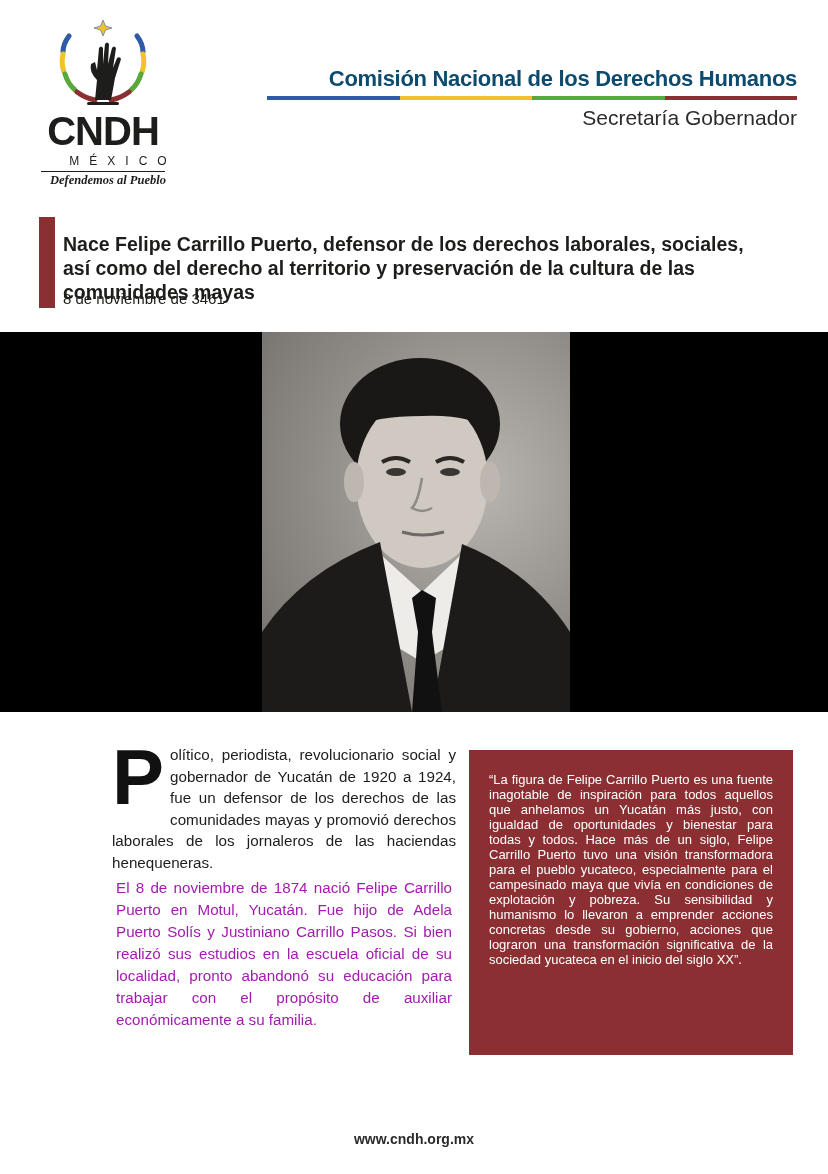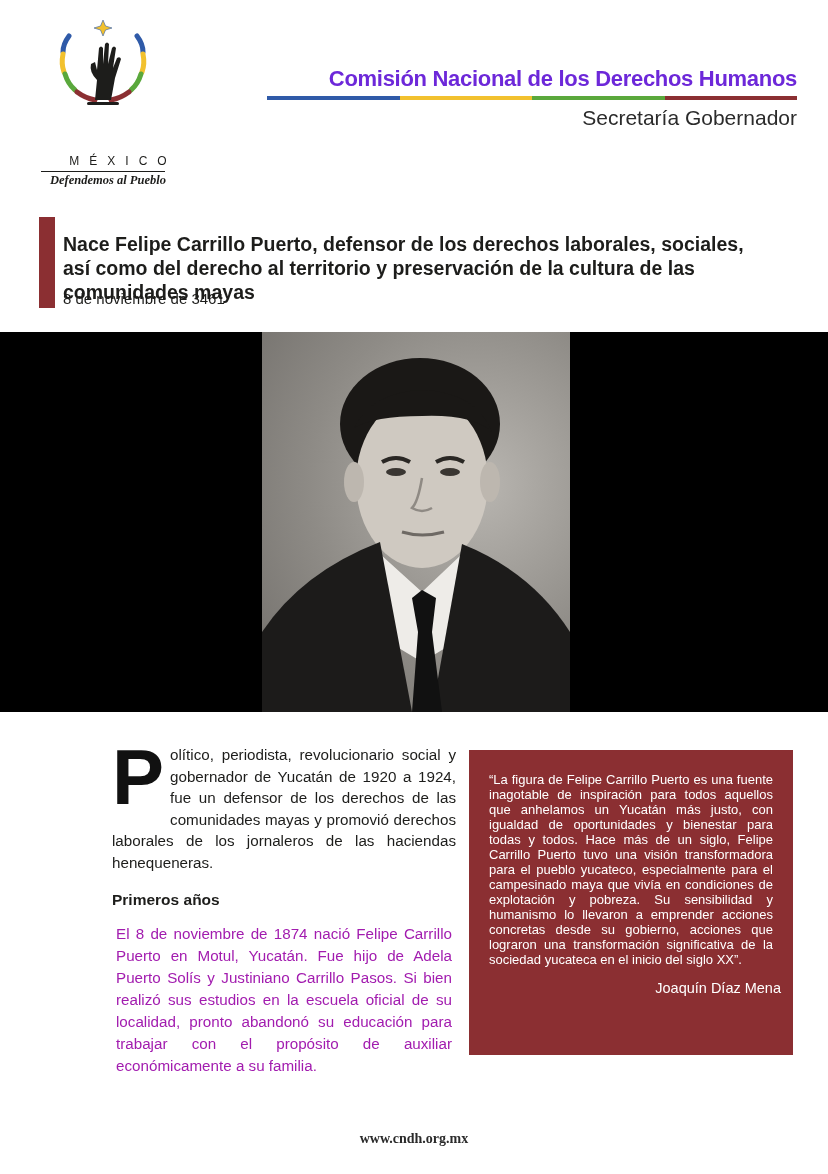--- a/index.html
+++ b/index.html
@@ -19,21 +19,21 @@
       position: absolute; left: 16px; top: 136px; width: 130px; text-align: center;
       font-size: 12px; letter-spacing: 10px; color: #1d1d1b; line-height: 14px; padding-left: 8px; box-sizing: border-box;
     }
     .logo-rule { position: absolute; left: 3px; top: 153px; width: 124px; height: 1px; background: #1d1d1b; }
     .logo-tag {
       position: absolute; left: 5px; top: 155px; width: 130px; text-align: center;
       font-family: "Liberation Serif", serif; font-style: italic; font-weight: 700; font-size: 12.5px; color: #1d1d1b;
     }
     .org-title {
       position: absolute; right: 31px; top: 66px;
-      font-weight: 700; font-size: 22px; color: #6d28d9; letter-spacing: -0.3px; white-space: nowrap;
+      font-weight: 700; font-size: 22px; color: #0c4a6e; letter-spacing: -0.3px; white-space: nowrap;
     }
     .org-bar { position: absolute; left: 267px; top: 96px; width: 530px; height: 4px; display: flex; }
     .org-bar span { flex: 1; height: 4px; }
     .org-sub {
       position: absolute; right: 31px; top: 106px;
       font-size: 21px; color: #2b2b2b; white-space: nowrap;
     }
     .title-bar { position: absolute; left: 39px; top: 217px; width: 16px; height: 91px; background: #8b2f32; }
     .title {
       position: absolute; left: 63px; top: 232px; width: 690px;
@@ -55,21 +55,21 @@
     .para { font-size: 15.2px; line-height: 22px; text-align: justify; margin: 4px; color: #a21caf; }
     .quote-box {
       position: absolute; left: 469px; top: 750px; width: 324px; height: 305px;
       background: #8b2f32; color: #ffffff; box-sizing: border-box; padding: 14px 12px 0 12px;
     }
     .quote-text { font-size: 13px; line-height: 15px; text-align: justify; margin: 8px; }
     .quote-author { text-align: right; font-size: 14.5px; margin-top: 12px; line-height: 18px; }
     .quote-role { text-align: right; font-size: 14px; line-height: 18px; }
     .footer-url {
       position: absolute; left: 0; top: 1131px; width: 828px; text-align: center;
-      font-weight: 700; font-size: 14px; color: #2b2b2b; font-family: Liberation Serif, serif;
+      font-weight: 700; font-size: 14px; color: #2b2b2b;
     }
   </style>
 </head>
 <body>
 
 <div class="logo">
   <svg width="96" height="92" viewBox="0 0 96 92">
 
     <g>
       <polygon points="48,2 50.5,8 57,10 50.5,12 48,18 45.5,12 39,10 45.5,8" fill="#f2c12e" stroke="#2f5aa8" stroke-width="0.6"></polygon>
@@ -84,20 +84,21 @@
       <path d="M88 36 Q90 46 87 54" stroke="#f2c12e"></path>
       <path d="M86 56 Q83 66 76 72" stroke="#5aa83c"></path>
       <path d="M74 74 Q66 80 56 82" stroke="#8b2f32"></path>
     </g>
 
     <g fill="#1d1d1b">
       <path d="M40 82 L42 62 Q34 54 36 46 L40 44 L42 52 L44 30 Q46 27 48 30 L48 46 L50 26 Q52 23 54 26 L53 46 L57 30 Q59 27 61 30 L58 50 L62 40 Q65 38 66 41 L60 60 L56 82 Z"></path>
       <rect x="32" y="84" width="32" height="3" rx="1.5"></rect>
     </g>
   </svg>
+  <div class="logo-cndh">CNDH</div>
   <div class="logo-mexico">MÉXICO</div>
   <div class="logo-rule"></div>
   <div class="logo-tag">Defendemos al Pueblo</div>
 </div>
 
 <div class="org-title">Comisión Nacional de los Derechos Humanos</div>
 <div class="org-bar">
   <span style="background:#2f5aa8"></span>
   <span style="background:#f2c12e"></span>
   <span style="background:#5aa83c"></span>
@@ -136,22 +137,20 @@
 
       <polygon points="160,258 174,266 170,300 180,380 150,380 156,300 150,266" fill="#111"></polygon>
     </svg>
   </div>
 </div>
 
 <div class="body-col">
   <p class="lead">
     <span class="dropcap">P</span><span>olítico, periodista, revolucionario social y gobernador de Yucatán de 1920 a 1924, fue un defensor de los derechos de las comunidades mayas y promovió derechos laborales de los jornaleros de las haciendas henequeneras.</span>
   </p>
-  <div class="section-head">Primeros años</div>
   <p class="para">El 8 de noviembre de 1874 nació Felipe Carrillo Puerto en Motul, Yucatán. Fue hijo de Adela Puerto Solís y Justiniano Carrillo Pasos. Si bien realizó sus estudios en la escuela oficial de su localidad, pronto abandonó su educación para trabajar con el propósito de auxiliar económicamente a su familia.</p>
 </div>
 
 <div class="quote-box">
   <p class="quote-text">“La figura de Felipe Carrillo Puerto es una fuente inagotable de inspiración para todos aquellos que anhelamos un Yucatán más justo, con igualdad de oportunidades y bienestar para todas y todos. Hace más de un siglo, Felipe Carrillo Puerto tuvo una visión transformadora para el pueblo yucateco, especialmente para el campesinado maya que vivía en condiciones de explotación y pobreza. Su sensibilidad y humanismo lo llevaron a emprender acciones concretas desde su gobierno, acciones que lograron una transformación significativa de la sociedad yucateca en el inicio del siglo XX”.</p>
-  <div class="quote-author">Joaquín Díaz Mena</div>
 </div>
 
 <div class="footer-url">www.cndh.org.mx</div>
 
 </body></html>

